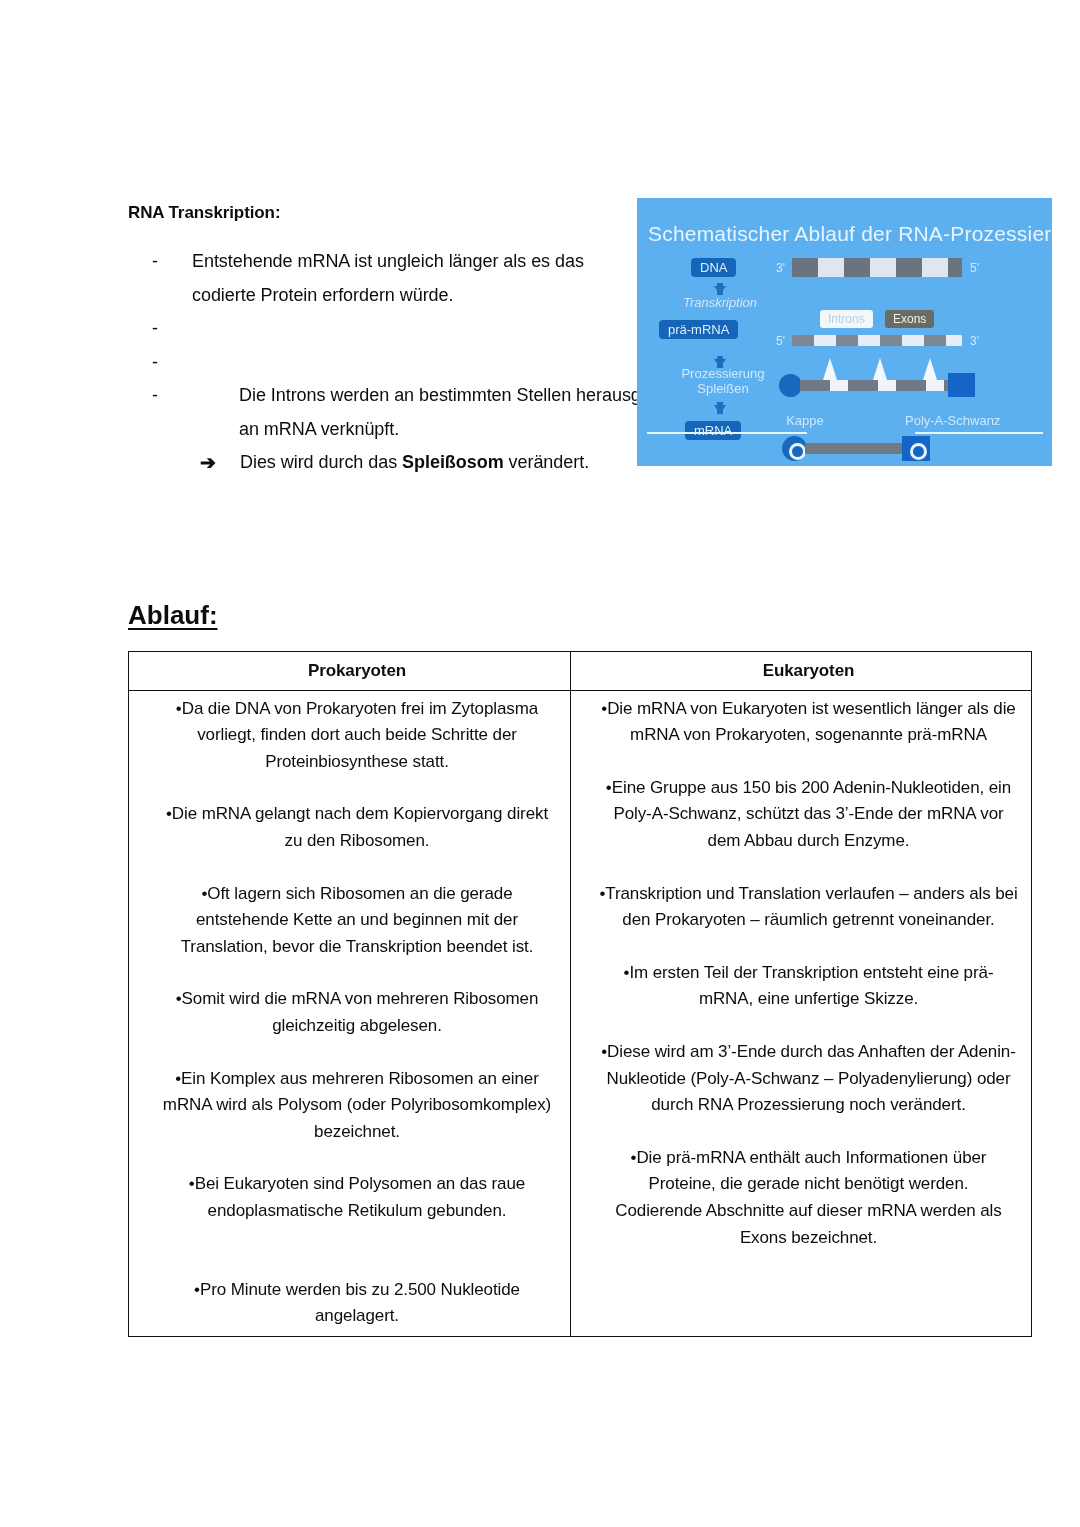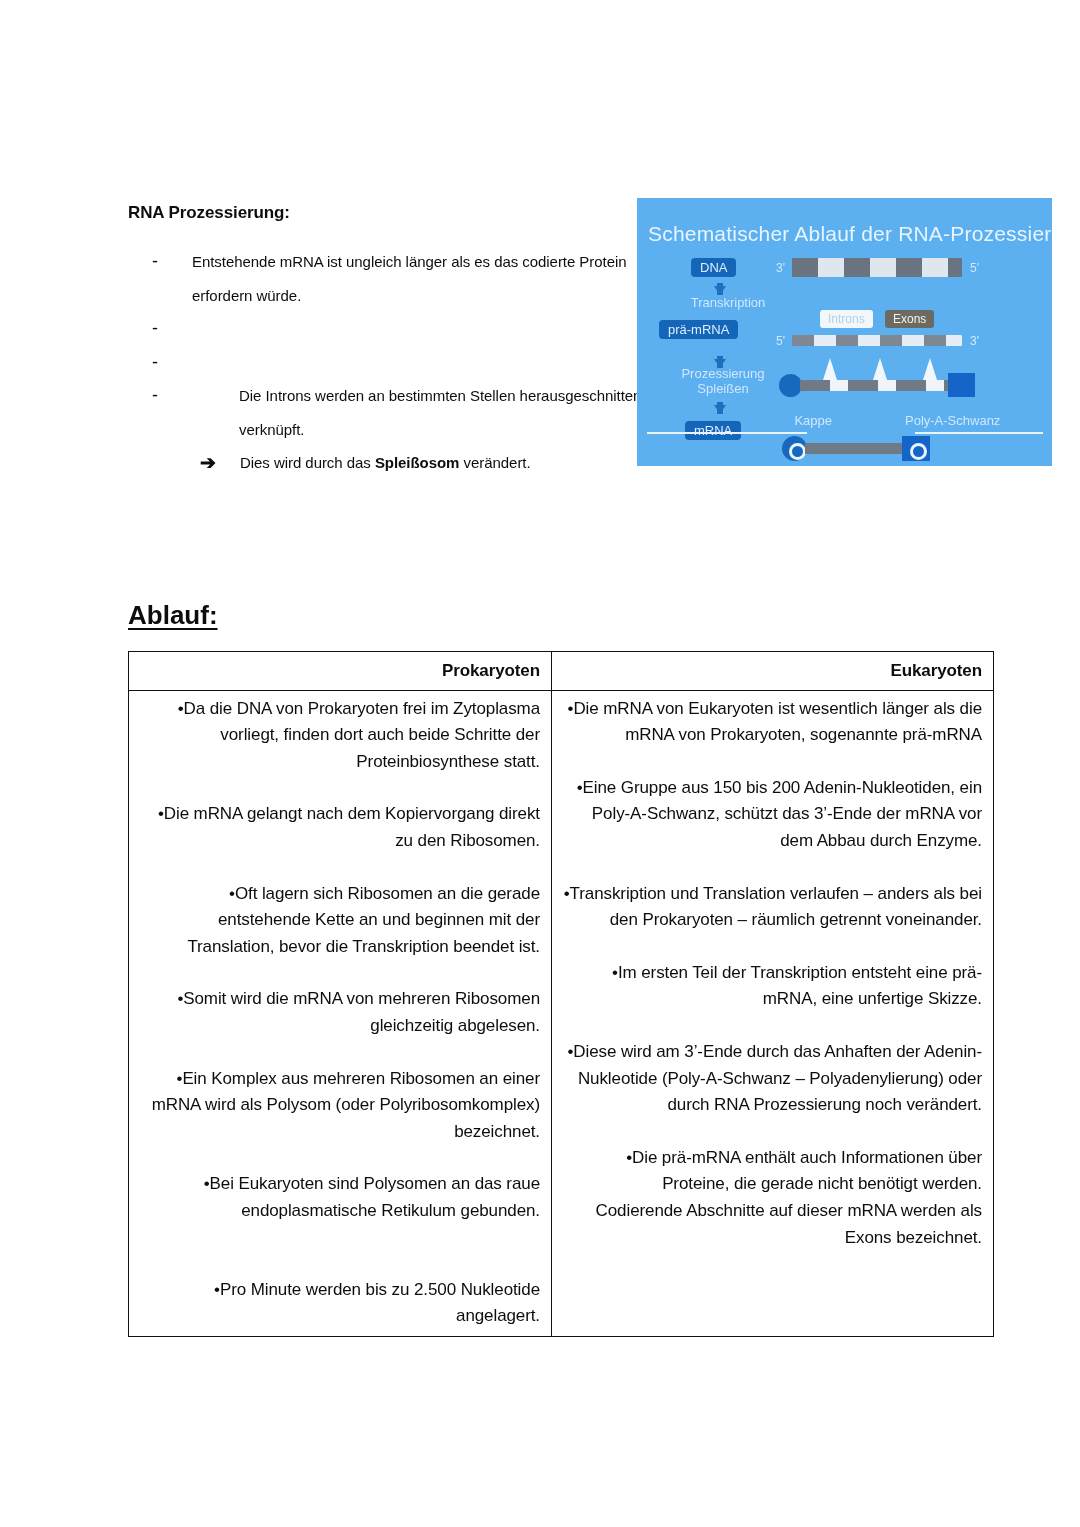--- a/index.html
+++ b/index.html
@@ -50,21 +50,21 @@
     line-height: 33.5px;
   }
   .bullet-marker.arrow {
     width: 40px;
     flex: 0 0 40px;
     font-size: 19px;
     font-weight: bold;
     line-height: 33.5px;
   }
   .bullet-text {
-    font-size: 15px;
+    font-size: 18px;
     line-height: 33.5px;
     letter-spacing: -0.05px;
   }
   .bullet-row.narrow .bullet-text { width: 440px; }
   .bullet-row.wide .bullet-text { width: 790px; margin-left: 47px; }
   .bullet-row.sub {
     margin-left: 48px;
   }
   .bullet-row.sub .bullet-text { width: 700px; }
   b { font-weight: bold; }
@@ -212,24 +212,24 @@
     position: absolute;
     left: 128px;
     top: 651px;
     width: 827px;
     border-collapse: collapse;
     table-layout: fixed;
   }
   .cmp-table td, .cmp-table th {
     border: 1.6px solid #111;
     vertical-align: top;
-    padding: 5px 11px 6px 7px;
+    padding: 5px 11px 6px 26px;
     font-size: 17px;
     line-height: 26.6px;
-    text-align: right;
+    text-align: center;
     letter-spacing: -0.1px;
   }
   .cmp-table th {
     font-weight: bold;
     padding-top: 6px;
     padding-bottom: 5px;
   }
   .col-l { width: 404px; }
   .col-r { width: 423px; }
   .cell-para {
@@ -237,21 +237,21 @@
   }
   .cell-para:last-child { margin-bottom: 0; }
   .cell-para.tight { margin-bottom: 0; }
   .cell-spacer-lg { height: 26px; }
 </style>
 </head>
 <body>
 
 <div class="page">
 
-  <div class="intro-heading">RNA Prozessierung:</div>
+  <div class="intro-heading">RNA Transkription:</div>
 
   <div class="bullet-list">
 
     <div class="bullet-row narrow">
       <span class="bullet-marker">-</span>
       <span class="bullet-text"><span>Entstehende mRNA ist ungleich länger als es das codierte Protein erfordern würde.</span></span>
     </div>
 
     <div class="bullet-row narrow">
       <span class="bullet-marker">-</span>
@@ -273,21 +273,21 @@
 
   </div>
 
   <div class="diagram">
 
     <div class="dg-title">Schematischer Ablauf der RNA-Prozessierung</div>
 
     <div class="dg-chip" style="left:54px; top:60px;">DNA</div>
     <div class="dg-arrow" style="left:77px; top:88px;"></div>
 
-    <div class="dg-plain" style="left:36px; top:97px; width:110px;">Transkription</div>
+    <div class="dg-plain" style="left:28px; top:97px; width:110px;font-style:italic;">Transkription</div>
     <div class="dg-arrow" style="left:77px; top:125px;"></div>
 
     <div class="dg-chip" style="left:22px; top:122px;">prä-mRNA</div>
     <div class="dg-arrow" style="left:77px; top:161px;"></div>
 
     <div class="dg-plain" style="left:27px; top:168px; width:118px;">
       <span>Prozessierung</span><br>
       <span>Spleißen</span>
     </div>
     <div class="dg-arrow" style="left:77px; top:207px;"></div>
@@ -305,21 +305,21 @@
     <div class="pre-bar" style="left:155px; top:137px; width:170px;"></div>
     <div class="dg-end" style="left:333px; top:136px;">3'</div>
 
     <div class="dg-circle" style="left:142px; top:176px; width:23px; height:23px;"></div>
     <div class="spl-bar" style="left:163px; top:182px; width:148px;"></div>
     <div class="spliceosome" style="left:186px; top:160px;"></div>
     <div class="spliceosome" style="left:236px; top:160px;"></div>
     <div class="spliceosome" style="left:286px; top:160px;"></div>
     <div class="dg-square" style="left:311px; top:175px; width:27px; height:24px;"></div>
 
-    <div class="dg-plain" style="left:125px; top:215px; width:70px; text-align:right;">Kappe</div>
+    <div class="dg-plain" style="left:133px; top:215px; width:70px; text-align:center;">Kappe</div>
     <div class="dg-line" style="left:10px; top:234px; width:160px;"></div>
     <div class="dg-plain" style="left:268px; top:215px; width:130px; text-align:left;">Poly-A-Schwanz</div>
     <div class="dg-line" style="left:278px; top:234px; width:128px;"></div>
 
     <div class="dg-circle" style="left:145px; top:238px; width:25px; height:25px;"></div>
     <div class="dg-ring" style="left:152px; top:245px; width:11px; height:11px;"></div>
     <div class="m-bar" style="left:168px; top:245px; width:102px;"></div>
     <div class="dg-square" style="left:265px; top:238px; width:28px; height:25px;"></div>
     <div class="dg-ring" style="left:273px; top:245px; width:11px; height:11px;"></div>
 

